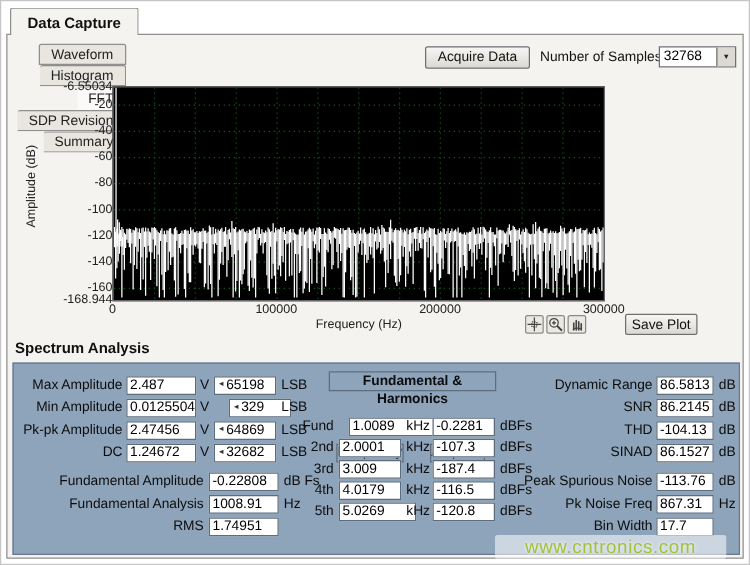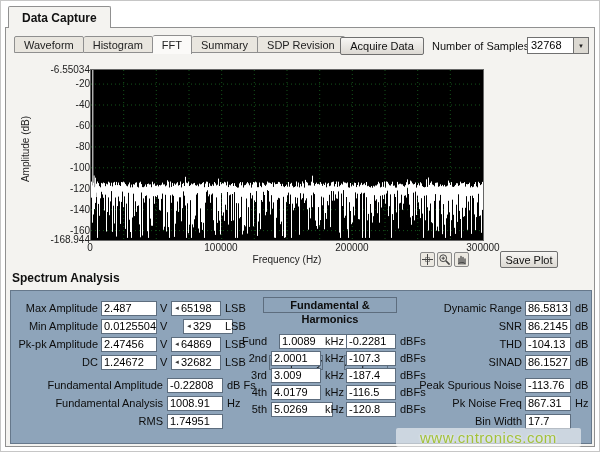--- a/index.html
+++ b/index.html
@@ -1,20 +1,20 @@
 <!DOCTYPE html>
 <html><head>
 <meta charset="utf-8">
 <style>
   html,body{margin:0;padding:0;background:#fff;font-family:"Liberation Sans",sans-serif;}
   .window{position:relative;width:600px;height:452px;background:#fff;border:1px solid #c6c6c6;box-sizing:border-box;overflow:hidden;}
   .main-tab{position:absolute;left:7px;top:5px;height:22px;padding:0 13px;background:#f4f3f0;border:1px solid #909090;border-bottom:none;border-radius:2px 2px 0 0;display:flex;align-items:center;font-size:12px;font-weight:bold;color:#111;z-index:3;box-sizing:border-box;}
   .page{position:absolute;left:4px;top:26px;width:590px;height:420px;border:1px solid #909090;background:#f4f3f0;box-sizing:border-box;z-index:1;}
 
-  .tabs{position:absolute;left:8px;top:7px;display:flex;align-items:center;}
+  .tabs{position:absolute;left:8px;top:7px;display:flex;align-items:flex-end;flex-direction:column;}
   .tab{height:17px;padding:0 9px;font-size:11px;display:flex;align-items:center;background:#e9e6df;border:1px solid #8f8f8f;border-left:none;color:#222;border-radius:2px 2px 0 0;box-sizing:border-box;cursor:default;}
   .tab.first{border-left:1px solid #8f8f8f;}
   .tab.active{height:19px;background:#fbfaf8;border-bottom:none;}
 
   .btn{position:absolute;font-size:11px;display:flex;align-items:center;justify-content:center;background:linear-gradient(#f7f6f4,#dcd9d3);border:1px solid #6f6f6f;border-radius:2px;color:#111;box-sizing:border-box;cursor:default;}
   .lbl{position:absolute;font-size:11px;color:#111;white-space:nowrap;}
 
   .combo{position:absolute;left:521px;top:9px;width:62px;height:17px;background:#fff;border:1px solid #707070;display:flex;box-sizing:border-box;}
   .combo .val{flex:1;font-size:11px;line-height:15px;padding-left:3px;color:#000;}
   .combo .arrow{width:14px;background:#dcd9d2;border-left:1px solid #707070;display:flex;align-items:center;justify-content:center;font-size:6px;color:#222;}
@@ -52,22 +52,22 @@
   <div class="main-tab">
     <span>Data Capture</span>
   </div>
 
   <div class="page">
 
     <div class="tabs">
       <div class="tab first">Waveform</div>
       <div class="tab">Histogram</div>
       <div class="tab active">FFT</div>
+      <div class="tab">SDP Revision</div>
       <div class="tab">Summary</div>
-      <div class="tab">SDP Revision</div>
     </div>
 
     <div class="btn" style="left:334px;top:9px;width:84px;height:18px;">Acquire Data</div>
     <span class="lbl" style="left:426px;top:12px;">Number of Samples</span>
     <div class="combo">
       <span class="val">32768</span>
       <span class="arrow">▼</span>
     </div>
 
     <div class="yticks">

